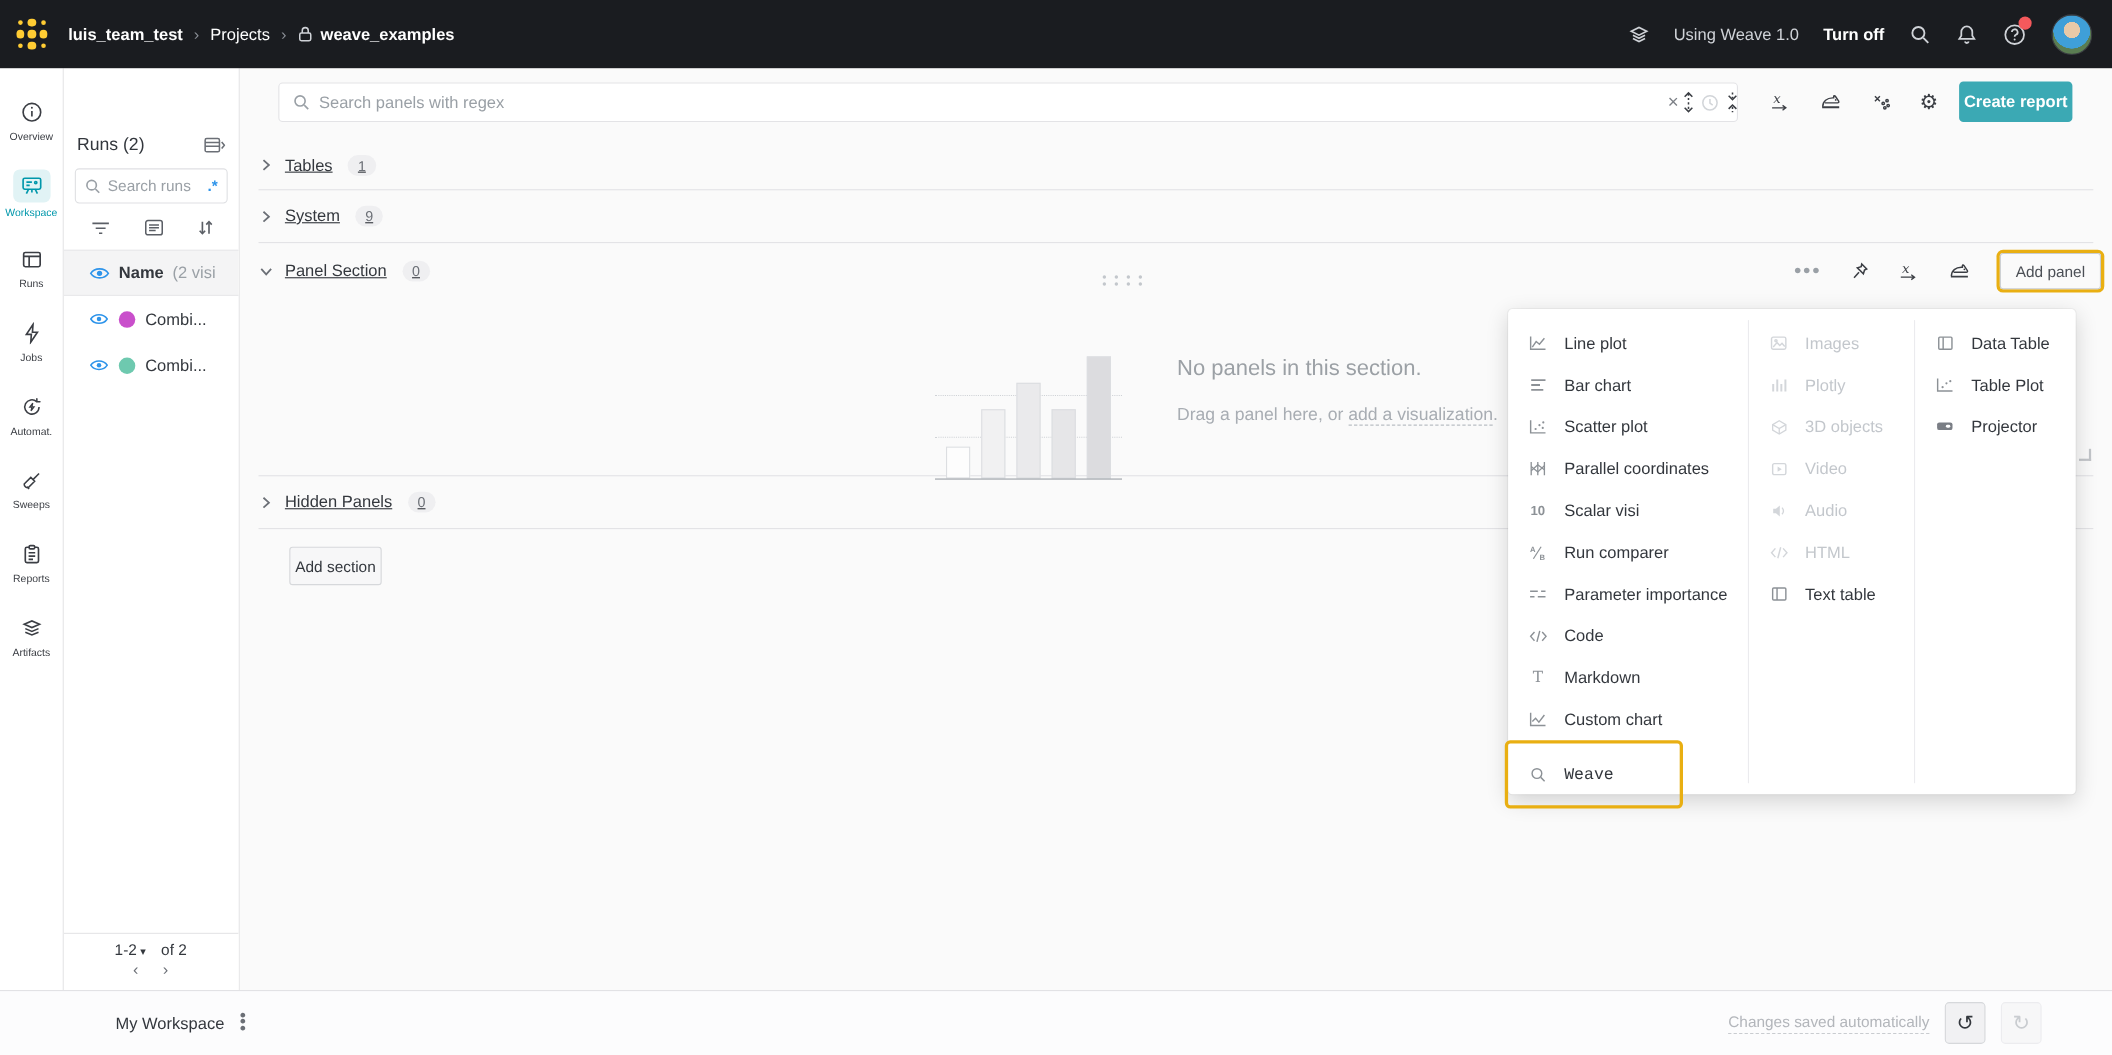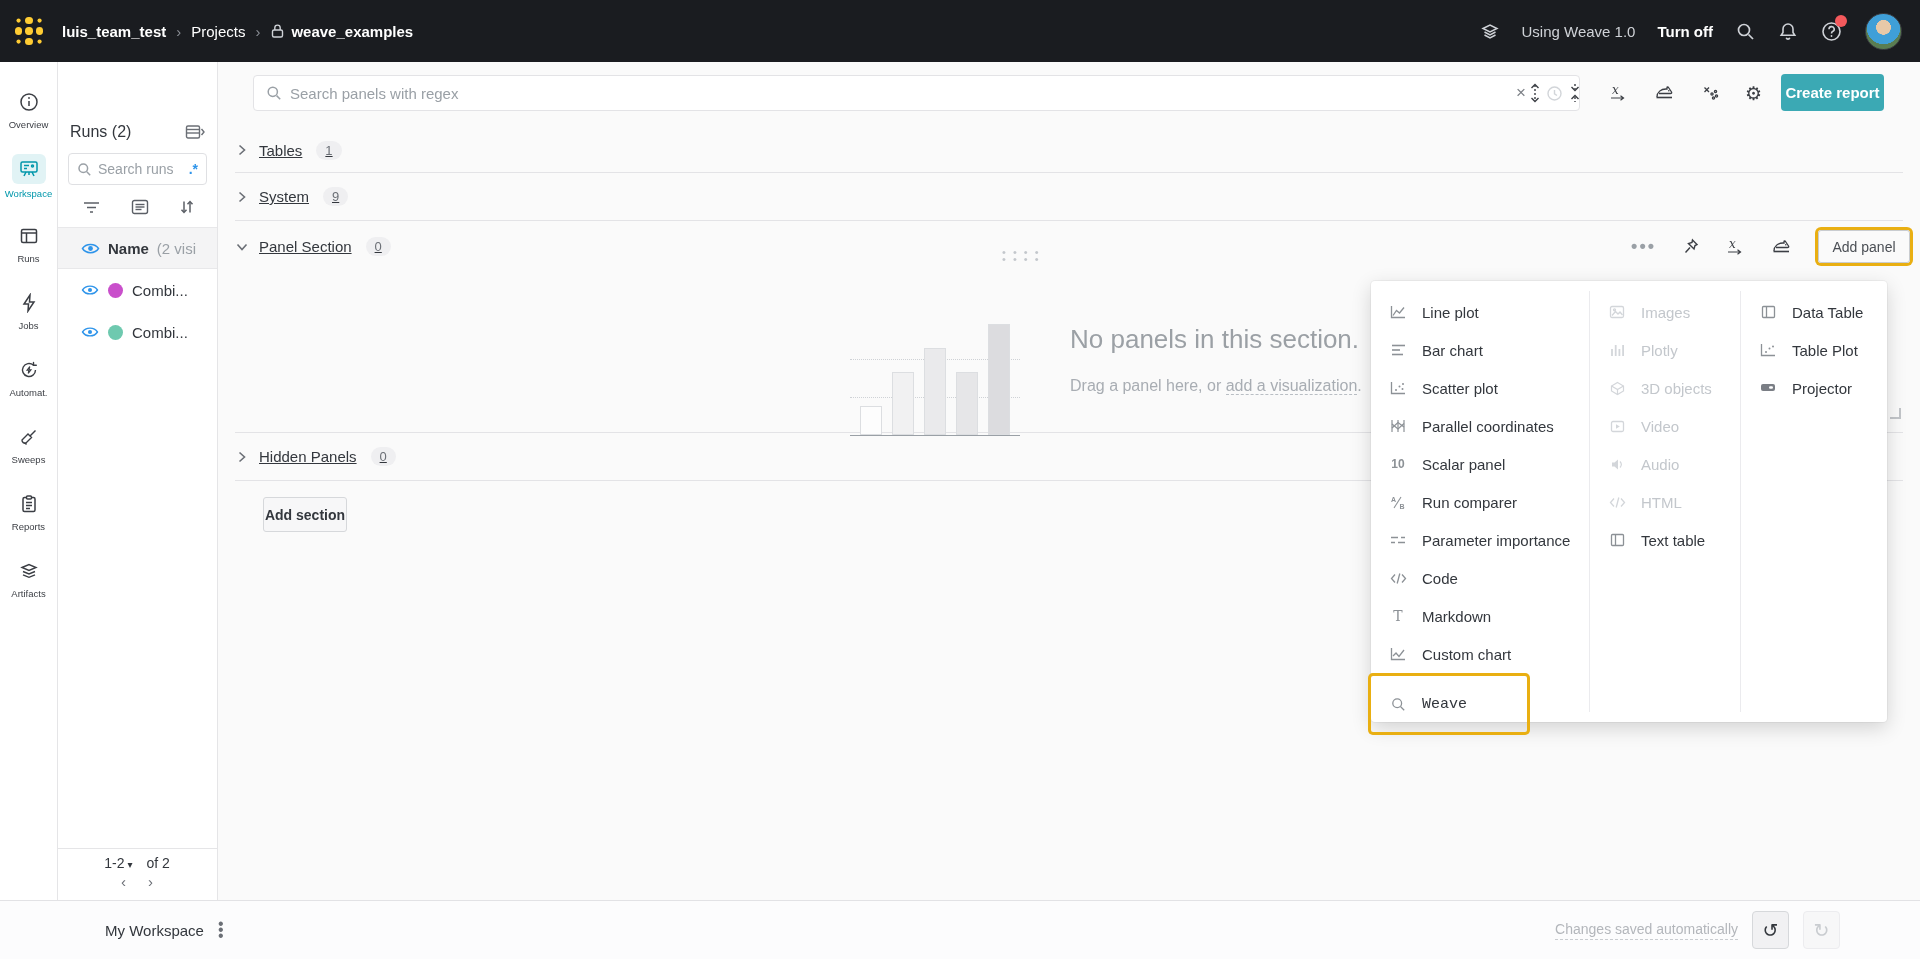--- a/index.html
+++ b/index.html
@@ -99,29 +99,29 @@
     color:#c3c7cc; font-size:11px; letter-spacing:2px; cursor:grab; }
 
   .psec-tools { position:absolute; right:10px; top:159px; height:51px; display:flex; align-items:center; gap:26px; }
   .psec-tools .ticon { color:#3b3e44; cursor:pointer; }
   .more-dots { color:#9aa0a6; font-size:18px; letter-spacing:2px; font-weight:bold; }
   .gold-ring { box-shadow:0 0 0 3px var(--gold); border-radius:3px; }
   #add-panel-btn { width:92px; height:33px; background:#fafafa; border:1px solid #c9ccd0;
     border-radius:3px; color:#4b4f55; font-size:14px; cursor:pointer; font-family:"Liberation Sans",sans-serif; }
   #add-section-btn { position:absolute; left:45px; top:435px; width:84px; height:35px;
     background:#f7f7f8; border:1px solid #d6d8db; border-radius:3px; color:#33373d; font-size:14px;
-    cursor:pointer; font-family:"Liberation Sans",sans-serif;font-weight:bold; }
+    cursor:pointer; font-family:"Liberation Sans",sans-serif; }
 
   
   #empty-state { position:absolute; left:615px; top:52px; display:flex; gap:50px; align-items:flex-start; }
   #empty-chart { position:relative; width:170px; height:112px; }
   #empty-chart .baseline { position:absolute; left:0; bottom:0; width:170px; height:1px; background:#9aa0a6; }
   #empty-chart .grid { position:absolute; left:0; width:170px; border-top:1px dotted #cfd2d6; }
   .bar { position:absolute; bottom:1px; width:22px; border:1px solid #dcdee1; }
-  #empty-text .et1 { font-size:26px; color:#9ba0a5; margin-bottom:22px; }
+  #empty-text .et1 { font-size:20px; color:#9ba0a5; margin-bottom:22px; }
   #empty-text .et2 { font-size:16px; color:#a8adb3; }
   #empty-text .et2 a { color:#a8adb3; text-decoration:none; border-bottom:1px dashed #b9bec4; cursor:pointer; }
 
   
   #resize-handle { position:absolute; left:1672px; top:346px; width:11px; height:11px;
     border-right:2px solid #c2c5c9; border-bottom:2px solid #c2c5c9; }
 
   
   #panel-menu { position:absolute; left:1371px; top:281px; width:516px; height:441px; background:#fff;
     border-radius:4px; box-shadow:0 6px 20px rgba(0,0,0,.16), 0 0 0 1px rgba(0,0,0,.04); z-index:20;
@@ -137,21 +137,21 @@
   .menu-item.disabled { color:#c3c7cc; cursor:default; }
   .menu-item.disabled .mic { color:#d3d6da; }
   .menu-item.hl { box-shadow:0 0 0 3px var(--gold); border-radius:2px; margin:3px 62px 0 0; height:56px;font-family:Liberation Mono, monospace; }
   .mic .serifT { font-family:"DejaVu Serif", serif; font-size:14px; font-weight:normal; }
 
   
   #bottombar { position:absolute; left:0; top:900px; width:1920px; height:59px; background:#fcfcfd;
     border-top:1px solid #e2e2e5; display:flex; align-items:center; z-index:15; }
   #ws-name { font-size:15px; color:#33373d; margin-left:105px; }
   #ws-kebab { color:#6b6f76; font-size:16px; margin-left:14px; cursor:pointer; letter-spacing:0; line-height:6px; }
-  #bb-right { margin-left:auto; display:flex; align-items:center; gap:14px; margin-right:80px; }
+  #bb-right { margin-left:auto; display:flex; align-items:center; gap:14px; margin-right:64px; }
   #save-status { font-size:14px; color:#b3b6bb; border-bottom:1px dashed #c9ccd0; padding-bottom:2px; }
   .ur-btn { width:37px; height:38px; border-radius:4px; display:flex; align-items:center; justify-content:center;
     font-size:19px; cursor:pointer; }
   #undo-btn { background:#f1f1f3; border:1px solid #d6d8db; color:#33373d; }
   #redo-btn { background:#f7f7f8; border:1px solid #ececef; color:#c9ccd0; cursor:default; }
 
   :root { --gold:#e9af12; }
 </style>
 </head>
 <body>
@@ -570,21 +570,21 @@
             <line x1="2" y1="1" x2="2" y2="13"></line>
             <line x1="8" y1="1" x2="8" y2="13"></line>
             <line x1="14" y1="1" x2="14" y2="13"></line>
             <path d="M2 9 L8 3.5 L14 8 M2 5 L8 10 L14 4.5"></path>
           </svg>
         </span>
       <span>Parallel coordinates</span>
     </div>
     <div class="menu-item">
       <span class="mic">10</span>
-      <span>Scalar panel</span>
+      <span>Scalar visi</span>
     </div>
     <div class="menu-item">
       <span class="mic">
           <svg width="16" height="15" viewBox="0 0 16 15">
             <text x="1" y="7" font-size="7" fill="currentColor" font-family="Liberation Sans, sans-serif">A</text>
             <line x1="4" y1="13" x2="11" y2="2" stroke="currentColor" stroke-width="1.1"></line>
             <text x="9.5" y="14" font-size="7" fill="currentColor" font-family="Liberation Sans, sans-serif">B</text>
           </svg>
         </span>
       <span>Run comparer</span>

